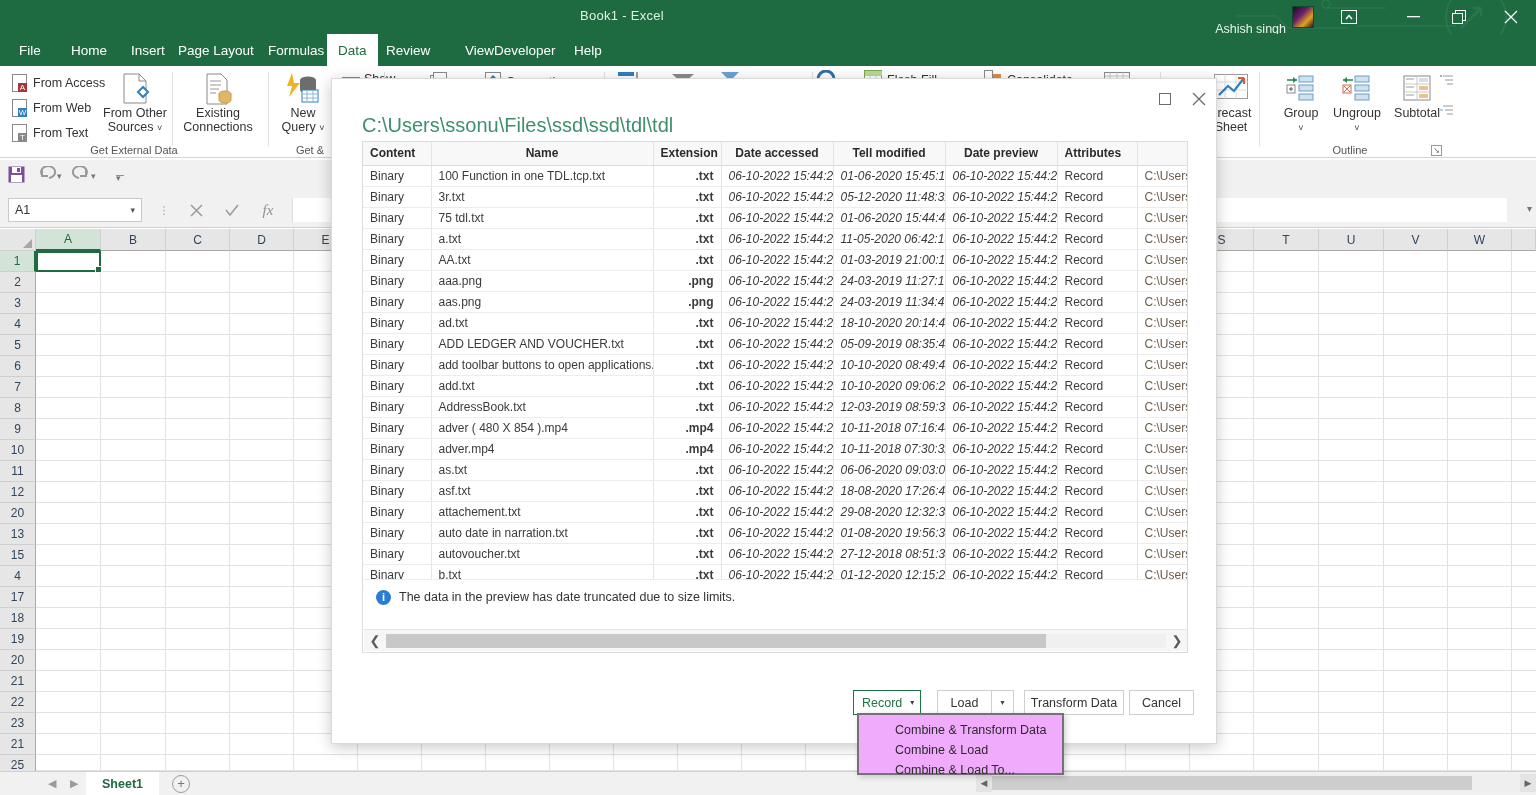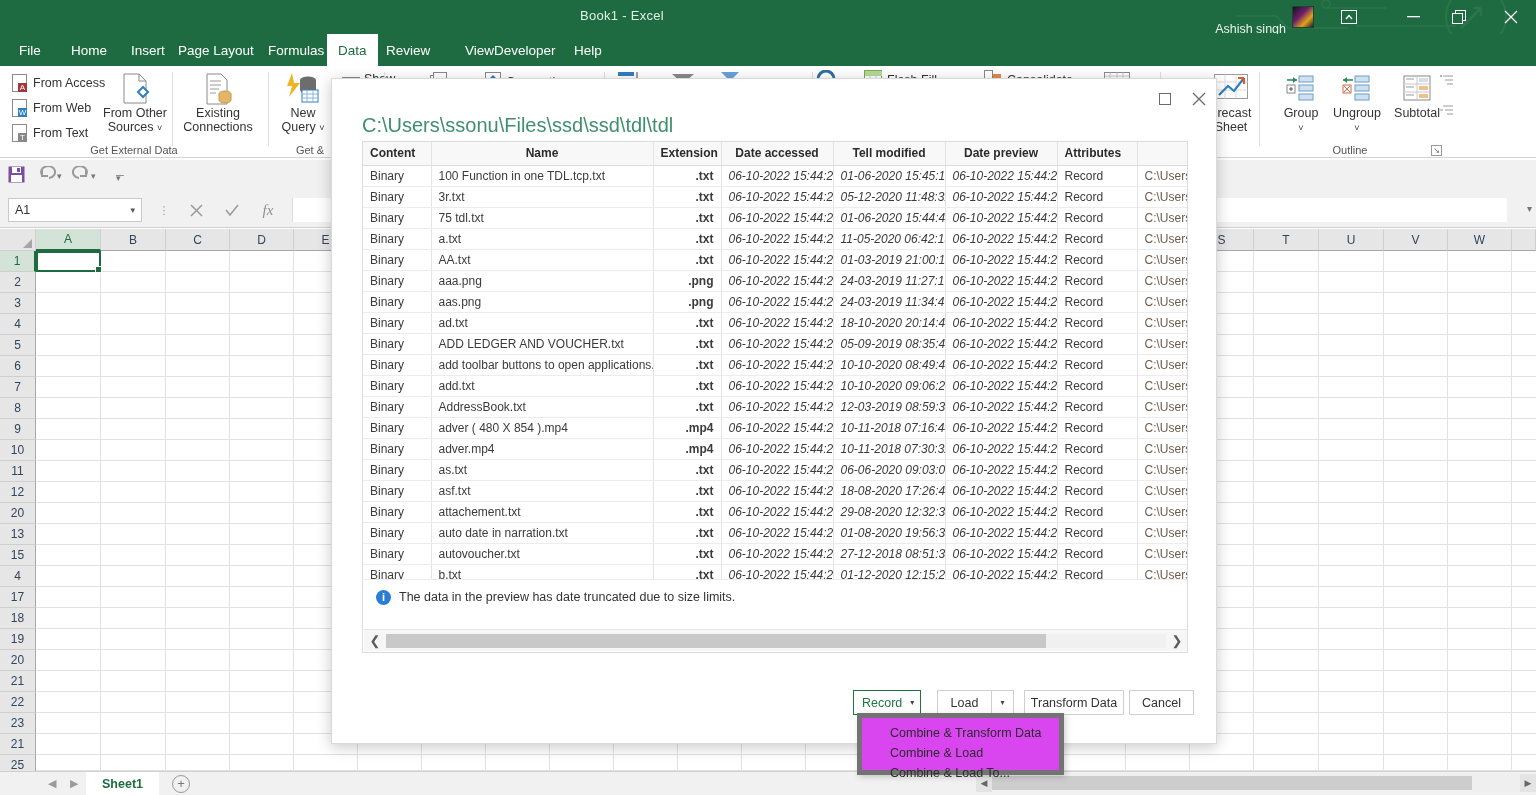--- a/index.html
+++ b/index.html
@@ -263,22 +263,22 @@
   }
   .dbtn.focus { border: 1.5px solid #217346; color: #217346; }
   .dd-caret { font-size: 8px; margin-left: 8px; color: #444; }
   .split-arrow {
     position: absolute; height: 25px; width: 22px; background: #fff; border: 1px solid #cfcfcf;
     border-left: none; display: flex; align-items: center; justify-content: center;
     font-size: 8px; color: #444;
   }
   .dropdown {
     position: absolute; left: 857px; top: 713px; width: 207px; height: 62px;
-    background: #d946ef; border: 5px solid #737373; box-shadow: 2px 2px 6px rgba(0,0,0,.18);
-    padding: 5px 0;
+    background: #f0abfc; border: 2px solid #737373; box-shadow: 2px 2px 6px rgba(0,0,0,.18);
+    padding: 5px 8px;
   }
   .dd-item {
     height: 20px; display: flex; align-items: center; padding-left: 28px;
     font-size: 12.5px; color: #2b2b2b;
   }
 </style>
 </head>
 <body>
 
 <div id="app">

